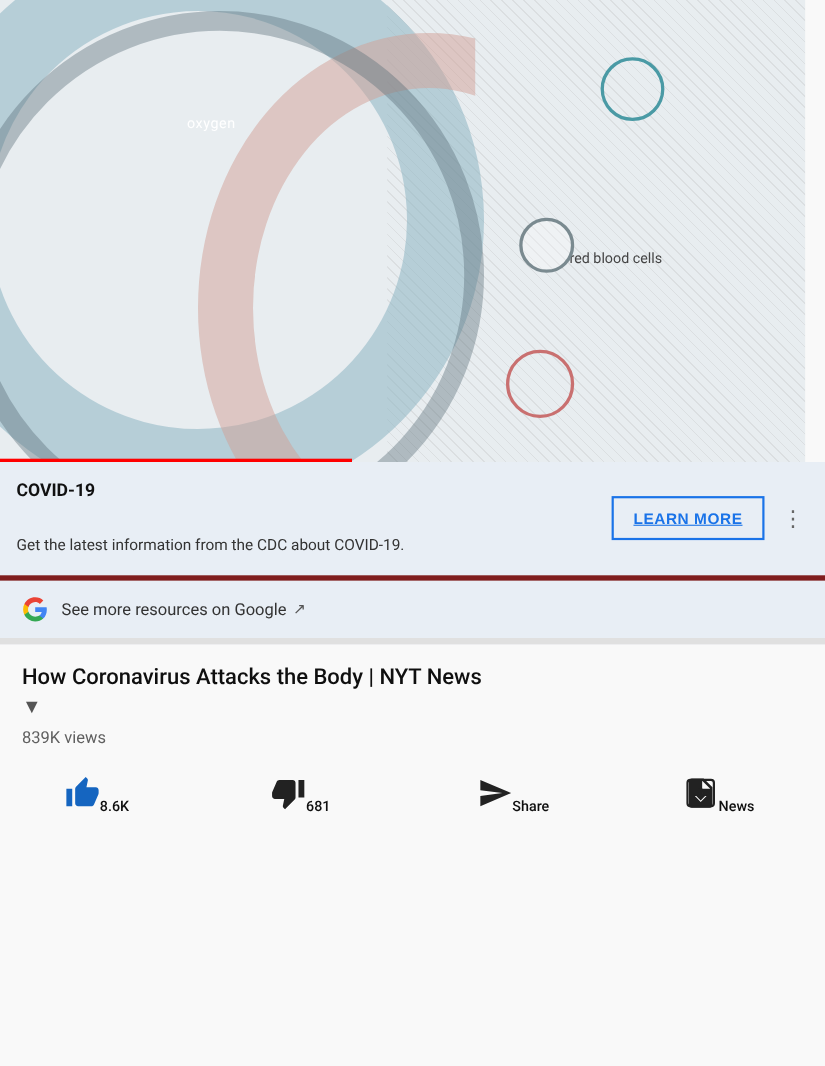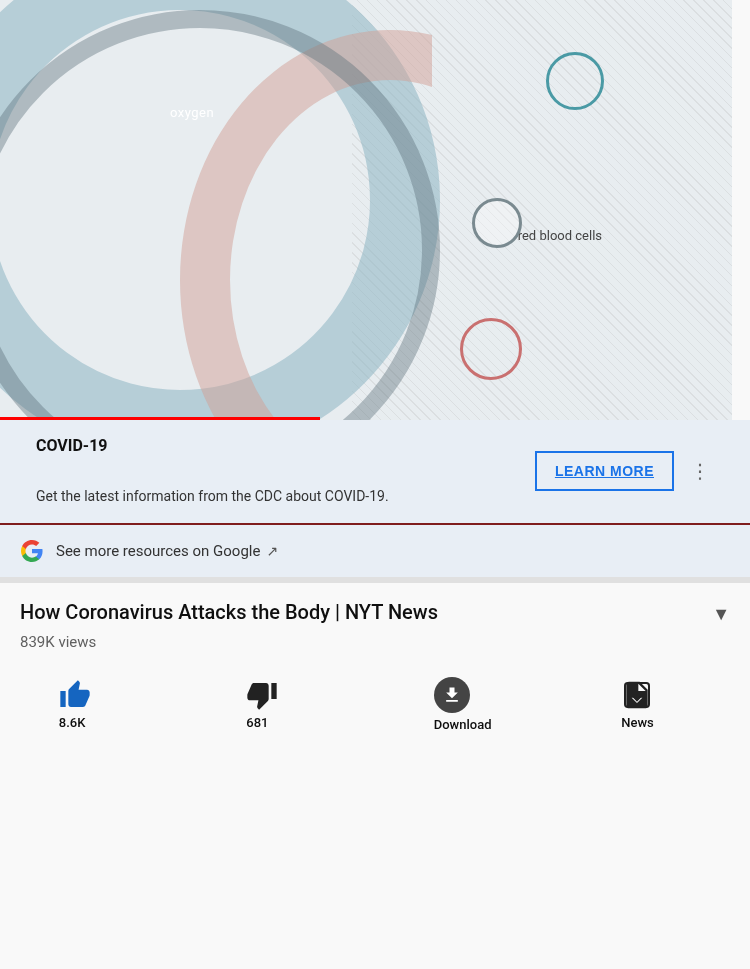--- a/index.html
+++ b/index.html
@@ -131,25 +131,25 @@
       bottom: 0;
       left: 0;
       height: 3px;
       width: 320px;
       background: #ff0000;
     }
 
     
     .covid-banner {
       background: #e8eef5;
-      padding: 16px 36px;
+      padding: 16px 15px;
       display: flex;
       align-items: center;
       justify-content: space-between;
-      border-bottom: 2px solid #7f1d1d;
+      border-bottom: 5px solid #7f1d1d;
     }
     .covid-text-block {
       flex: 1;
     }
     .covid-title {
       font-size: 16px;
       font-weight: 700;
       color: #111;
       margin-bottom: 4px;
     }
@@ -201,20 +201,21 @@
 
     
     .video-info {
       background: #f9f9f9;
       padding: 16px 20px 10px 20px;
     }
     .video-title-row {
       display: flex;
       align-items: flex-start;
       justify-content: center;
+      flex-direction: column;
     }
     .video-title {
       font-size: 20px;
       font-weight: 500;
       color: #0f0f0f;
       line-height: 1.3;
       flex: 1;
       margin-right: 12px;
     }
     .chevron-down {
@@ -232,22 +233,22 @@
     
     .actions-row {
       display: flex;
       align-items: center;
       justify-content: space-around;
       padding: 16px 0 10px 0;
       background: #f9f9f9;
     }
     .action-item {
       display: flex;
-      flex-direction: column;
-      align-items: flex-start;
+      flex-direction: row;
+      align-items: flex-end;
       cursor: pointer;
       min-width: 70px;
     }
     .action-icon {
       font-size: 28px;
       margin-bottom: 4px;
       display: flex;
       align-items: center;
       justify-content: center;
     }
@@ -330,31 +331,29 @@
 
   <div class="action-item">
     <div class="action-icon">
       <svg width="32" height="32" viewBox="0 0 24 24" fill="#222" xmlns="http://www.w3.org/2000/svg">
         <path d="M15 3H6c-.83 0-1.54.5-1.84 1.22l-3.02 7.05c-.09.23-.14.47-.14.73v2c0 1.1.9 2 2 2h6.31l-.95 4.57-.03.32c0 .41.17.79.44 1.06L9.83 23l6.59-6.59c.36-.36.58-.86.58-1.41V5c0-1.1-.9-2-2-2zm4 0v12h4V3h-4z"></path>
       </svg>
     </div>
     <span class="action-label">681</span>
   </div>
 
-
   <div class="action-item">
     <div class="action-icon">
-      <div class="download-circle">
-        <svg width="20" height="20" viewBox="0 0 24 24" fill="white" xmlns="http://www.w3.org/2000/svg">
-          <path d="M19 9h-4V3H9v6H5l7 7 7-7zM5 18v2h14v-2H5z"></path>
-        </svg>
-      </div>
+      <svg width="32" height="32" viewBox="0 0 24 24" fill="#222" xmlns="http://www.w3.org/2000/svg">
+        <path d="M2.01 21L23 12 2.01 3 2 10l15 2-15 2z"></path>
+      </svg>
     </div>
-    <span class="action-label">Download</span>
-  </div>
+    <span class="action-label">Share</span>
+  </div>
+
 
   <div class="action-item">
     <div class="action-icon">
       <svg width="32" height="32" viewBox="0 0 24 24" fill="#222" xmlns="http://www.w3.org/2000/svg">
         <path d="M14 2H6c-1.1 0-2 .9-2 2v16c0 1.1.9 2 2 2h12c1.1 0 2-.9 2-2V8l-6-6zm-1 7V3.5L18.5 9H13zM12 18l-4-4h3v-3h2v3h3l-4 4z"></path>
         <rect x="3" y="3" width="18" height="18" rx="2" fill="none" stroke="#222" stroke-width="1.5"></rect>
         <path d="M12 17l-4-4h2.5v-4h3v4H16l-4 4z" fill="#222"></path>
         <rect x="8" y="8" width="8" height="2" fill="none"></rect>
       </svg>
     </div>

